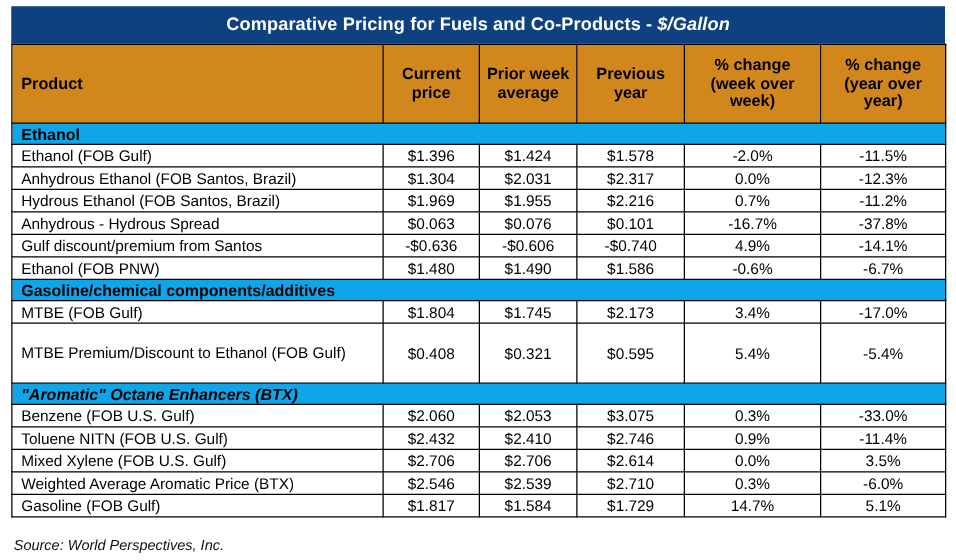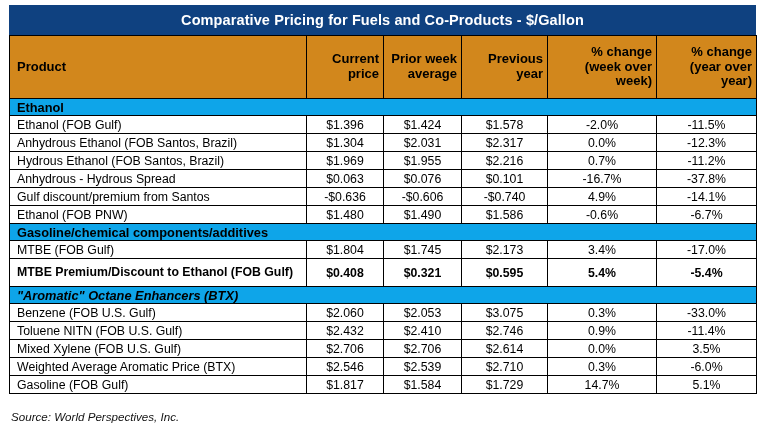--- a/index.html
+++ b/index.html
@@ -25,20 +25,21 @@
     color: #ffffff;
     height: 30px;
     line-height: 30px;
     text-align: center;
     font-size: 14.5px;
     font-weight: bold;
     letter-spacing: 0.1px;
     white-space: nowrap;
   }
   .title-bar .unit {
+    font-style: italic;
     font-weight: bold;
   }
   table.pricing {
     border-collapse: collapse;
     table-layout: fixed;
     width: 747px;
     font-size: 12.3px;
     color: #000000;
   }
   table.pricing td, table.pricing th {
@@ -54,21 +55,21 @@
   col.c-prev    { width: 86px; }
   col.c-wow     { width: 109px; }
   col.c-yoy     { width: 100px; }
 
   thead th {
     background: #D2871C;
     color: #000000;
     font-weight: bold;
     font-size: 13px;
     height: 63px;
-    text-align: right;
+    text-align: center;
     line-height: 1.12;
     border: 1px solid #000000;
   }
   thead th.product-head {
     text-align: left;
     padding-left: 7px;
     margin-left: 24px;
   }
   tr.section td {
     background: #0ea5e9;
@@ -91,22 +92,21 @@
   }
   tr.data td.label {
     text-align: left;
     padding-left: 7px;
     white-space: normal;
   }
   tr.data td.num {
     text-align: center;
   }
   tr.data.tall td {
-    height: 28px;
-    font-weight: bold;
+    height: 48px;
   }
   tr.data.tall td.label {
     line-height: 1.32;
   }
   .source {
     margin-top: 16px;
     padding-left: 2px;
     font-size: 11.6px;
     font-style: italic;
     color: #111111;

